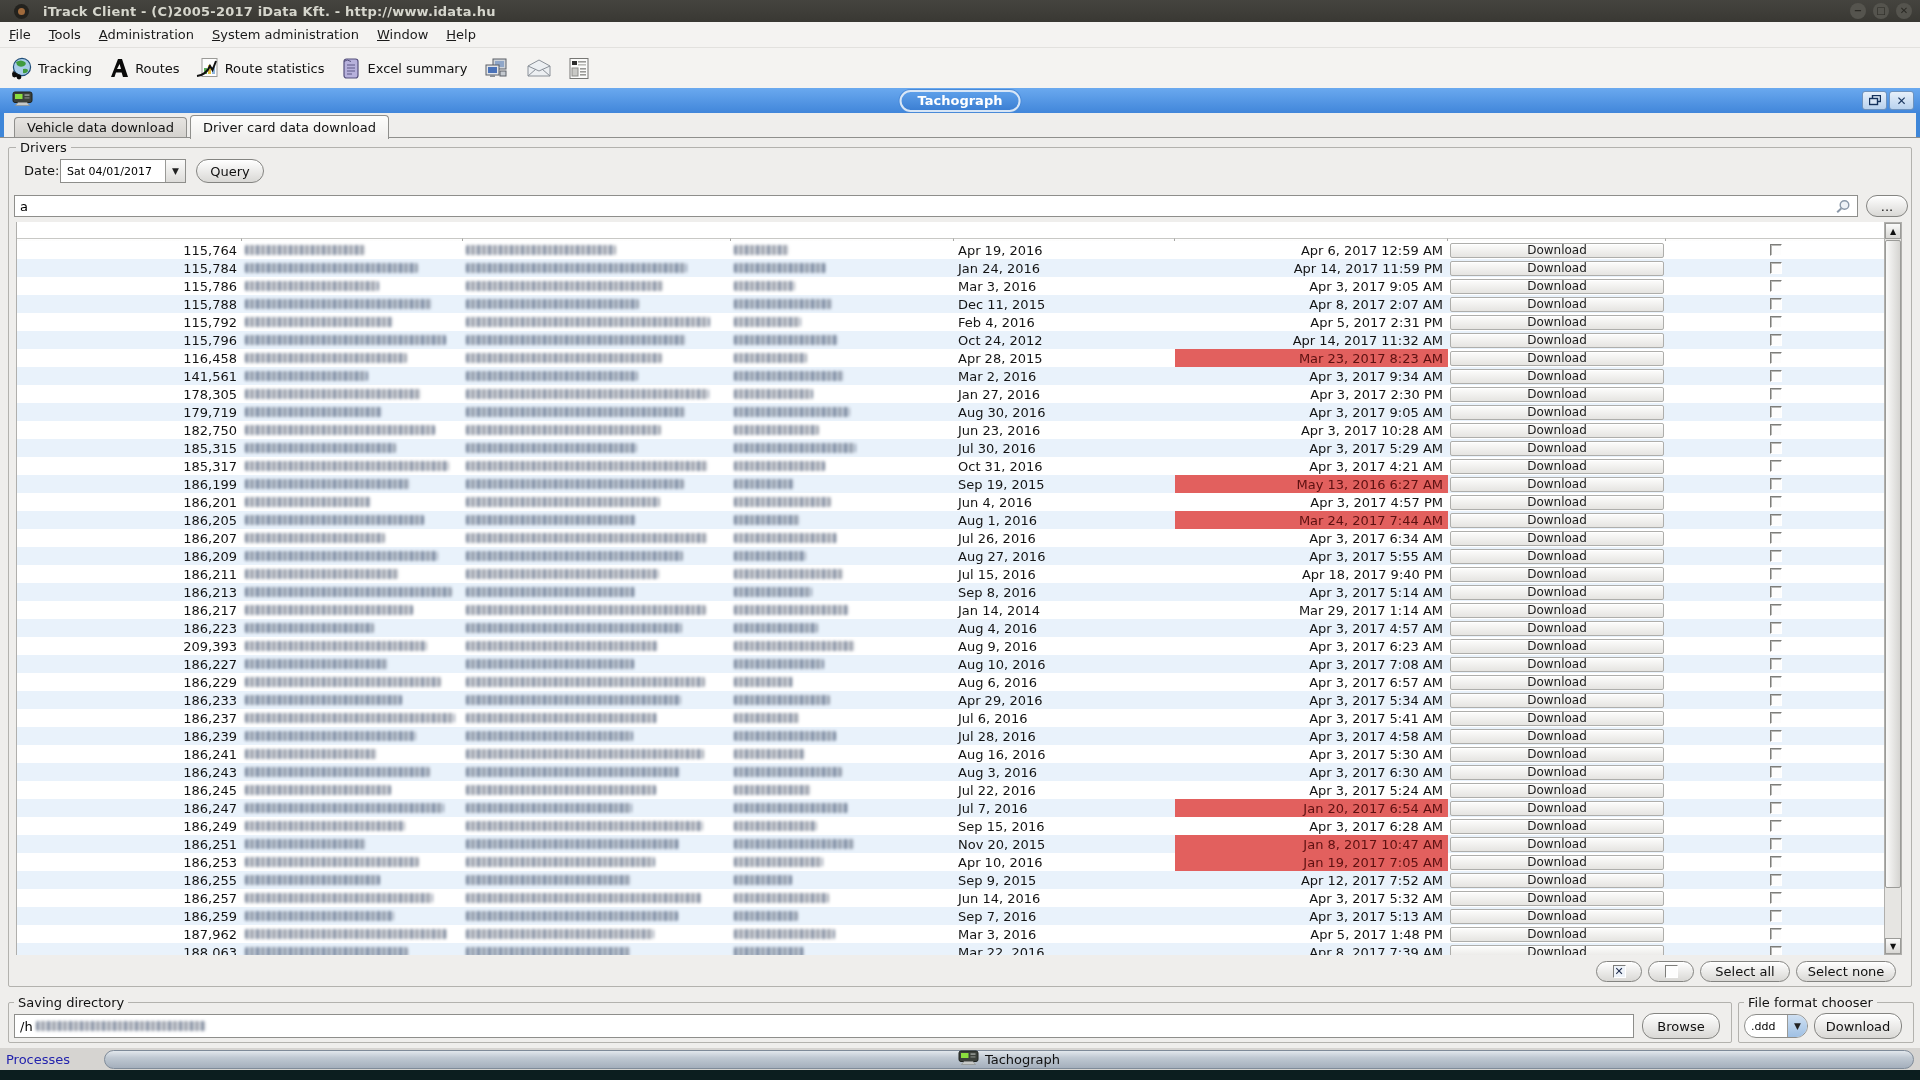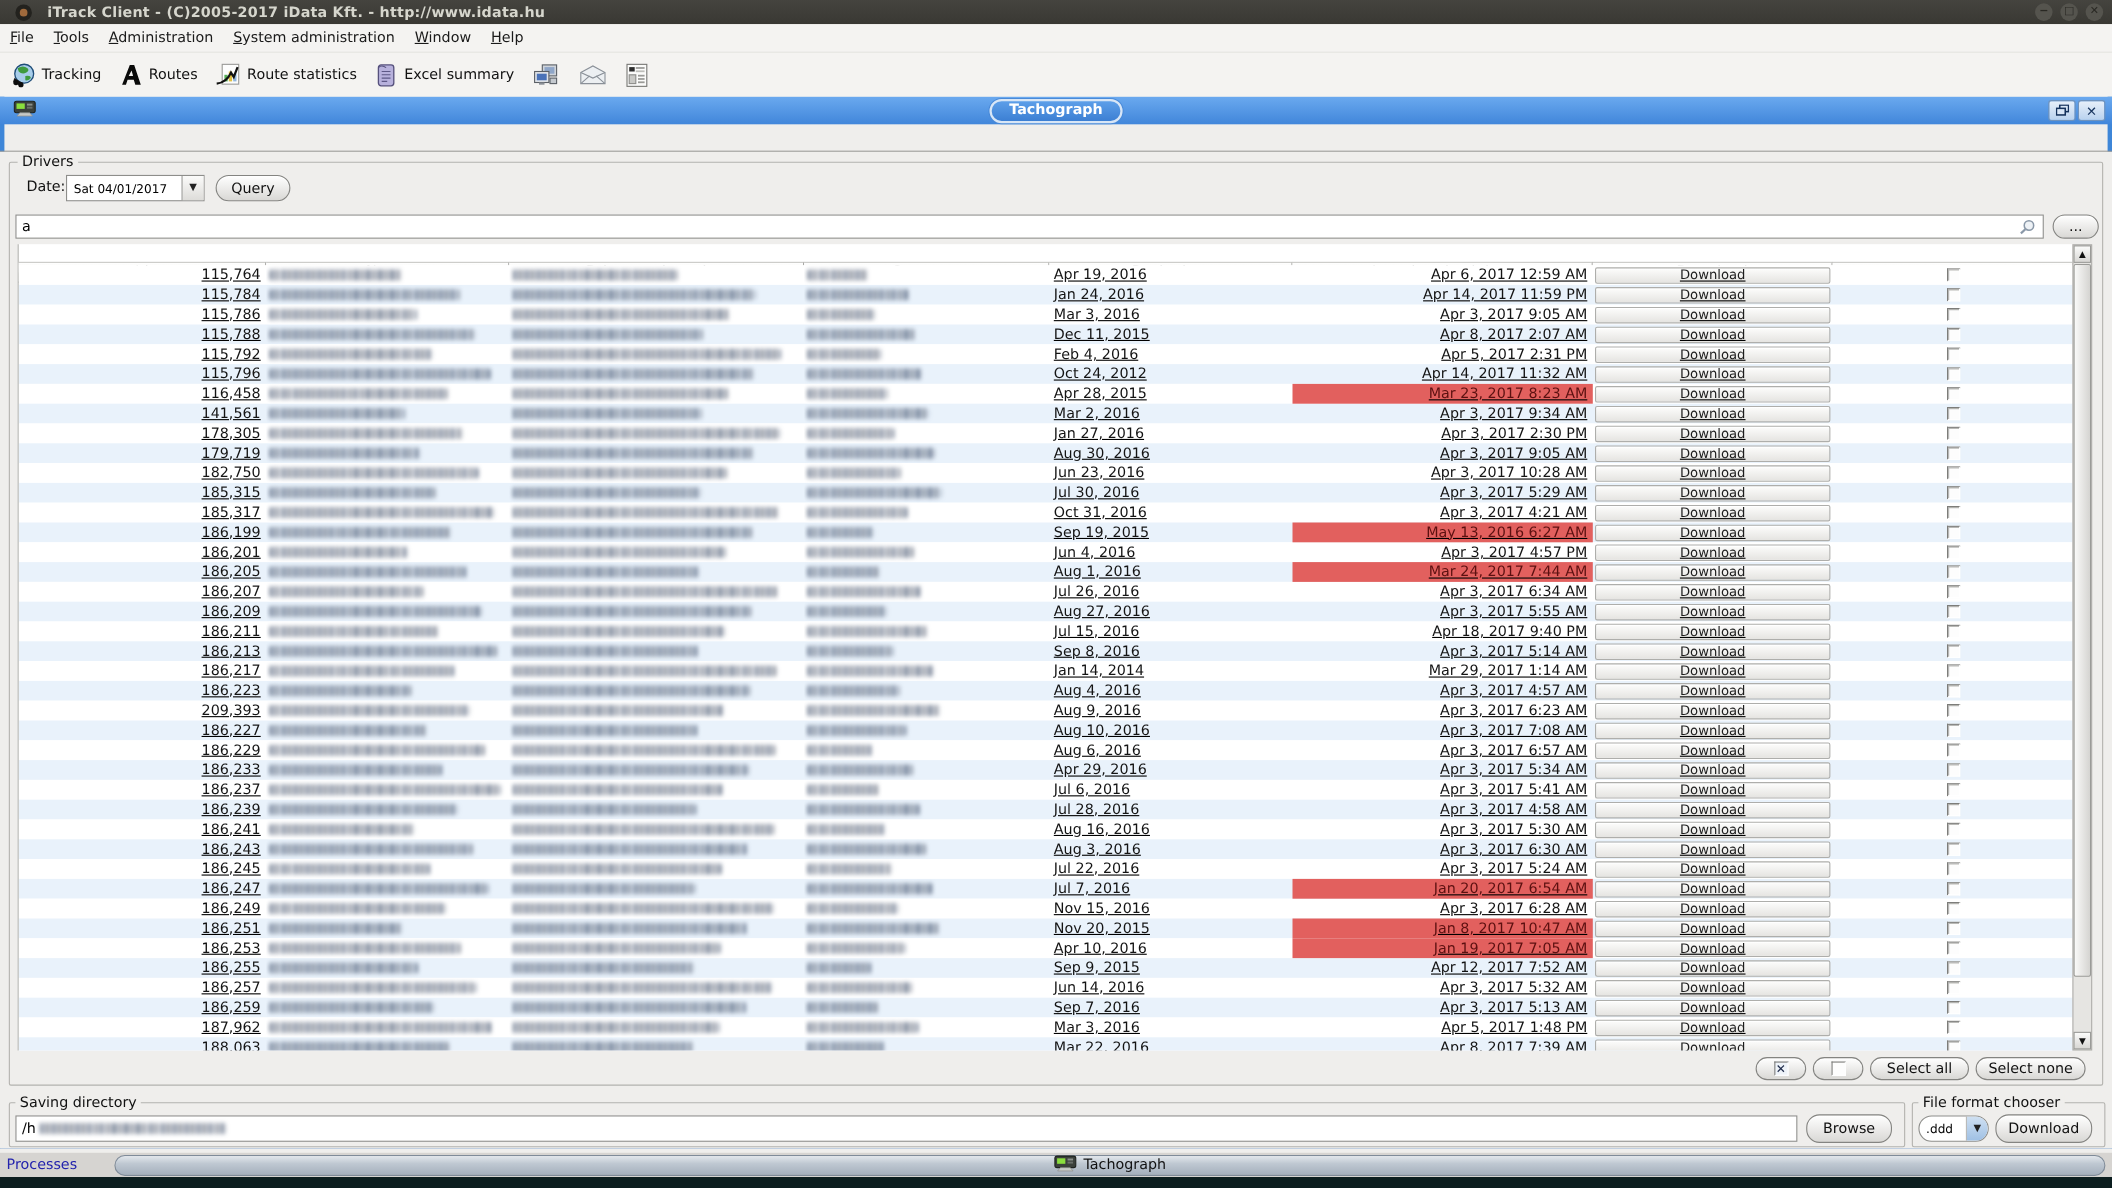--- a/index.html
+++ b/index.html
@@ -79,21 +79,21 @@
   
   .table { position:absolute; left:16px; top:84px; width:1868px; height:733px; background:#fff;
     border-left:1px solid #b0afac; }
   .thead { position:absolute; left:0; top:16px; width:1868px; height:19px; display:flex; }
   .th { height:19px; background:linear-gradient(180deg,#ffffff 0%,#f0f0ee 45%,#dededb 55%,#d2d2cf 100%);
     border-right:1px solid #a8a8a5; border-top:1px solid #c8c8c5; border-bottom:1px solid #98989五?; }
   .th { border-bottom:1px solid #989895; font-size:13px; color:#000; display:flex; align-items:center;
     justify-content:center; position:relative; }
   .th .sort-glyph { position:absolute; right:6px; top:3px; font-size:9px; color:#444; }
   .tbody { position:absolute; left:0; top:19px; width:1868px; height:714px; overflow:hidden; }
-  .tr { display:flex; height:18px; background:#fff;text-decoration:underline; }
+  .tr { display:flex; height:18px; background:#fff; }
   .tr.alt { background:#e9f2fb; }
   .td { height:18px; font-size:13px; color:#141414; display:flex; align-items:center; overflow:hidden; }
   .td-id { justify-content:flex-end; padding-right:5px; }
   .td-last { justify-content:flex-end; padding-right:5px; }
   .td-begin { padding-left:4px; }
   .td-last.red { background:#e2605e; color:#5c1010; }
   .blur-bar { height:10px; border-radius:2px; filter:blur(1.7px);
     background:repeating-linear-gradient(90deg, rgba(45,62,92,.62) 0 3px, rgba(45,62,92,.14) 3px 5px,
       rgba(70,80,100,.5) 5px 9px, rgba(45,62,92,.1) 9px 11px); margin-left:3px; }
   .dl-btn { width:calc(100% - 4px); height:15px; margin:0 auto; border:1px solid #aeaeab; border-radius:2px;
@@ -249,20 +249,24 @@
         <div class="mdi-btn">
           <svg width="12" height="11" viewBox="0 0 12 11">
             <rect x="3.5" y="0.5" width="8" height="6" fill="none" stroke="#15325c" stroke-width="1.4"></rect>
             <rect x="0.5" y="3.5" width="8" height="6" fill="#d9e6f6" stroke="#15325c" stroke-width="1.4"></rect>
           </svg>
         </div>
         <div class="mdi-btn">✕</div>
       </div>
     </div>
 
+    <div class="tabs" id="tabs">
+        <div class="tab">Vehicle data download</div>
+        <div class="tab active">Driver card data download</div>
+      </div>
     <div class="tabline"></div>
 
     <div class="mdi-content">
 
       <div class="groupbox" style="left:8px; top:9px; width:1904px; height:840px;"></div>
       <div class="group-label" style="left:16px; top:2px;">Drivers</div>
 
       <div class="lbl" style="left:24px; top:25px;">Date:</div>
       <div class="combo" style="left:60px; top:21px; width:126px; height:24px;">
         <span class="combo-text">Sat 04/01/2017</span>
@@ -954,21 +958,21 @@
               <div class="td td-id" style="width: 225px;">186,249</div>
               <div class="td " style="width: 221px;">
                 <span class="blur-bar" style="width: 160px;"></span>
               </div>
               <div class="td " style="width: 268px;">
                 <span class="blur-bar" style="width: 237px;"></span>
               </div>
               <div class="td " style="width: 223px;">
                 <span class="blur-bar" style="width: 83px;"></span>
               </div>
-              <div class="td td-begin" style="width: 221px;">Nov 15, 2016</div>
+              <div class="td td-begin" style="width: 221px;">Sep 15, 2016</div>
               <div class="td td-last" style="width: 273px;">Apr 3, 2017 6:28 AM</div>
               <div class="td " style="width: 218px;">
                 <div class="dl-btn">Download</div>
               </div>
               <div class="td " style="width: 219px;">
                 <span class="cb"></span>
               </div>
             </div>
             <div class="tr alt">
               <div class="td td-id" style="width: 225px;">186,251</div>

